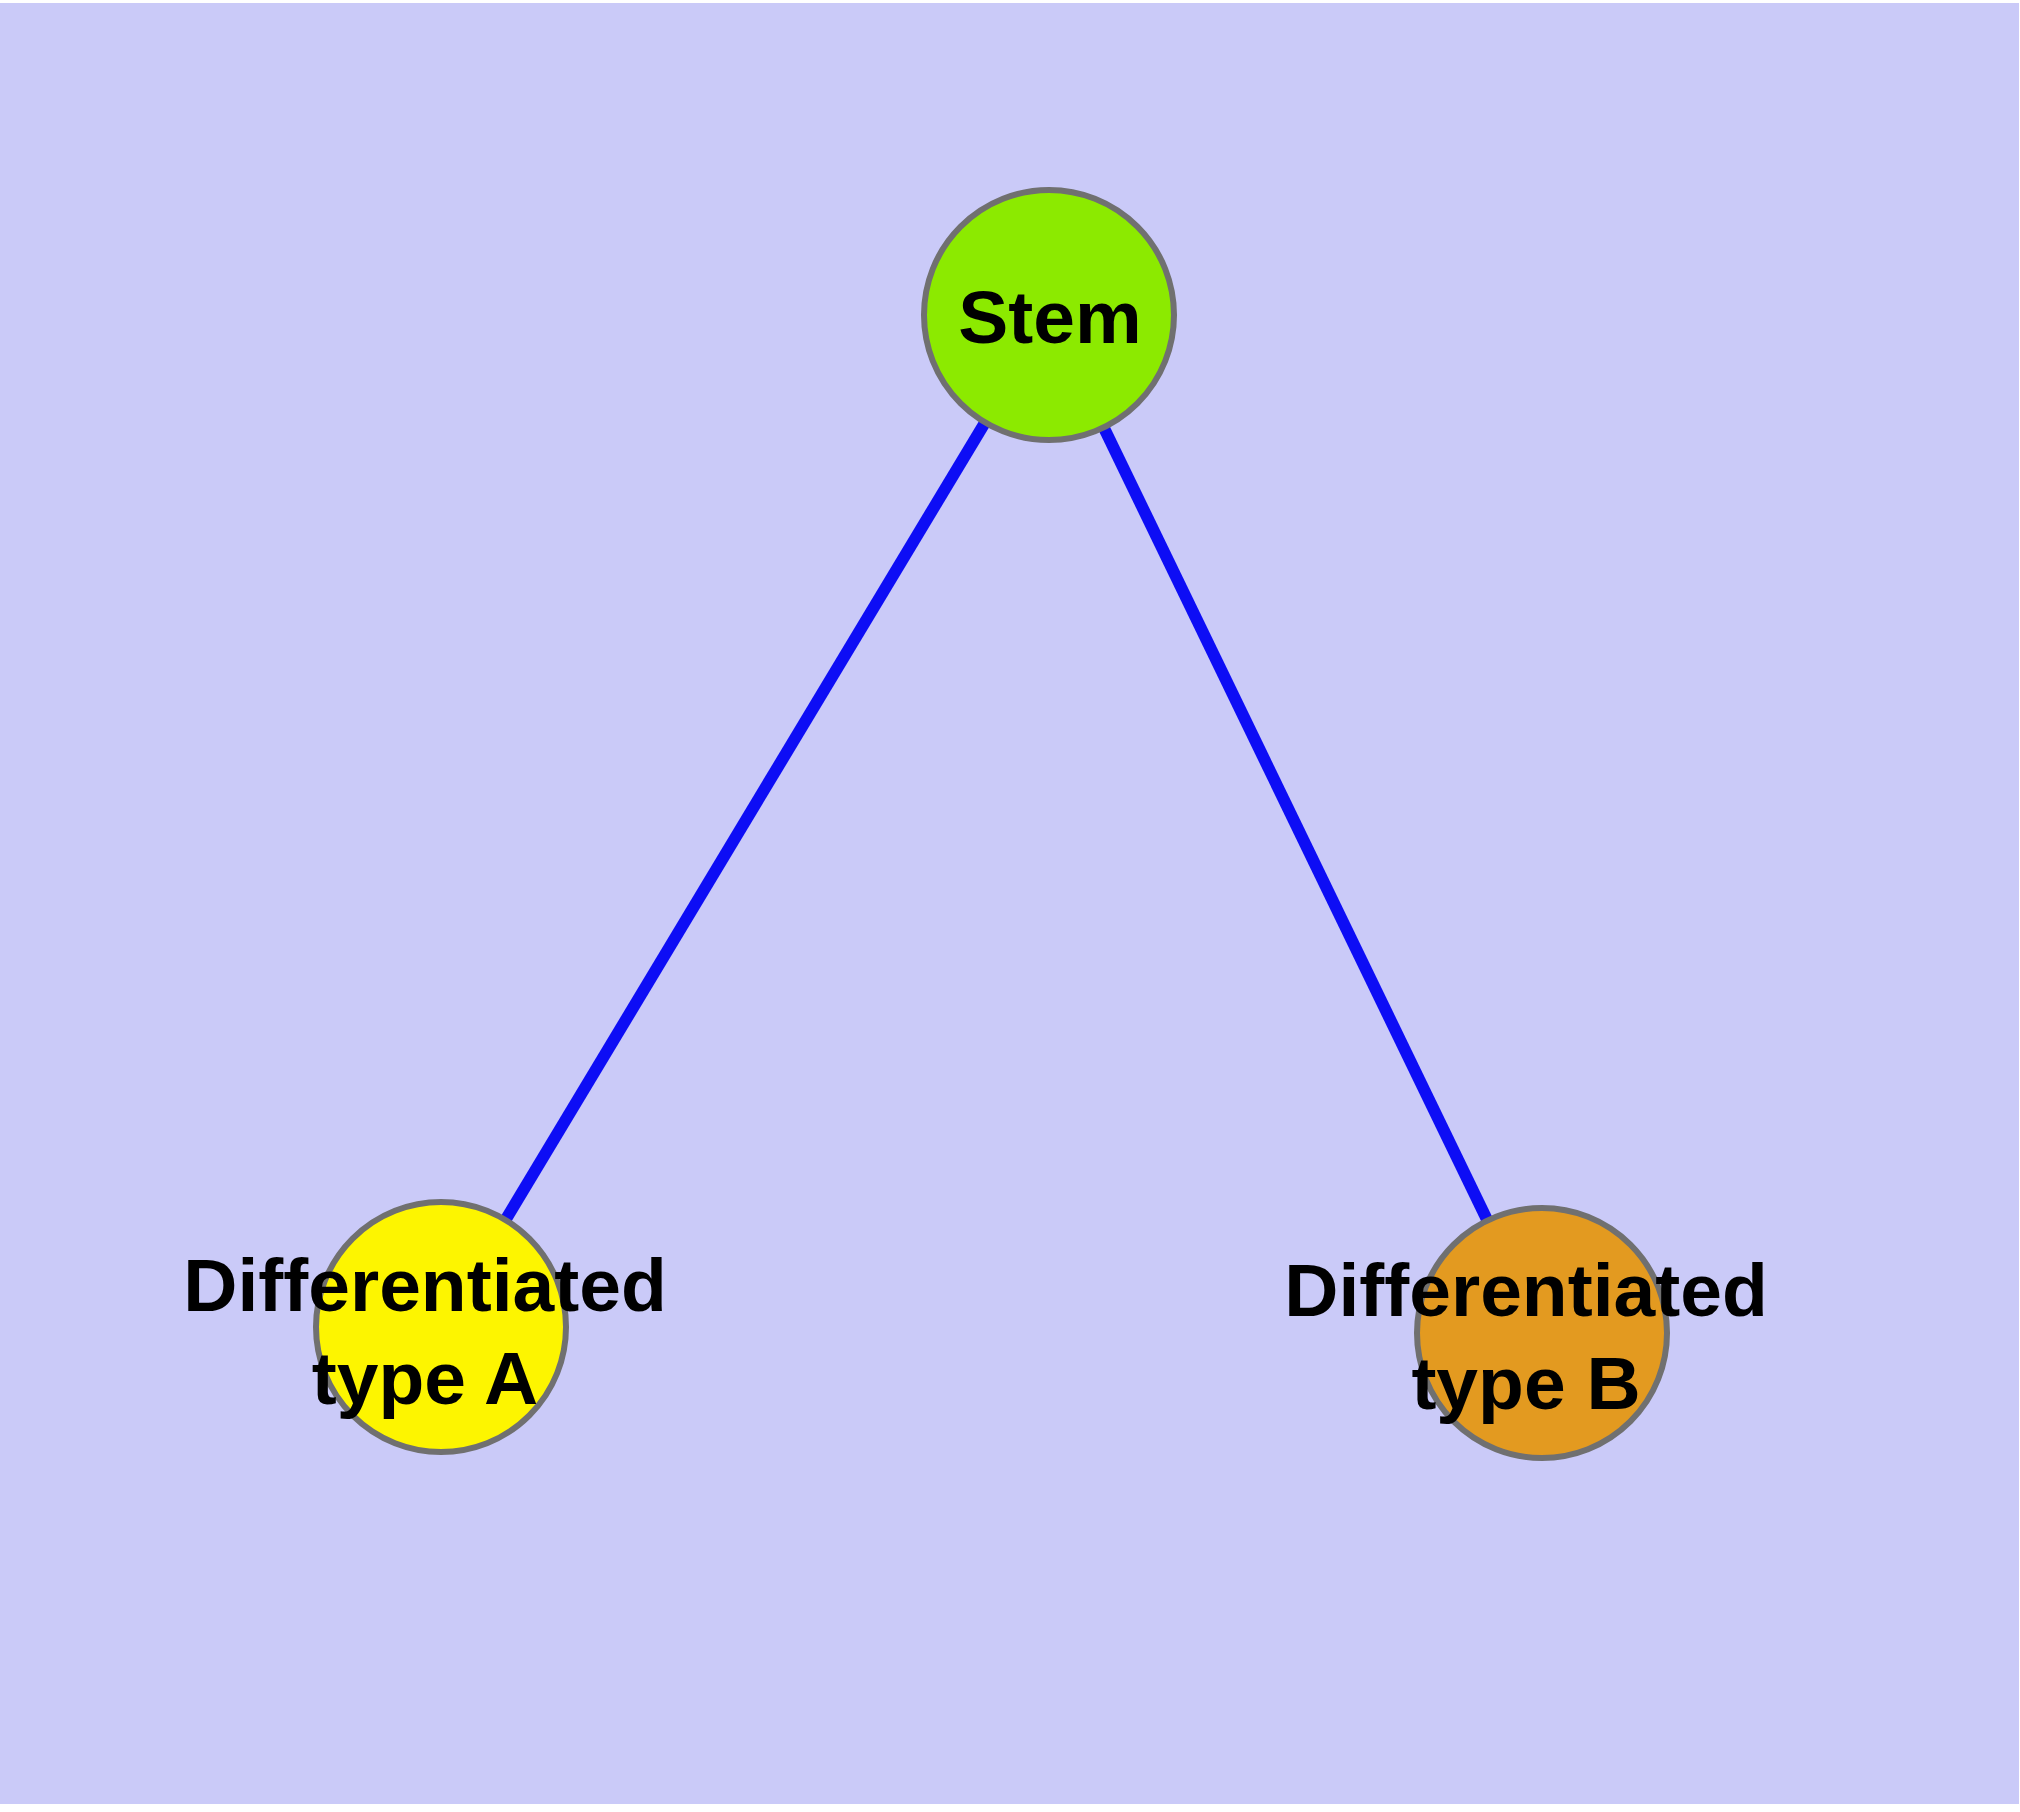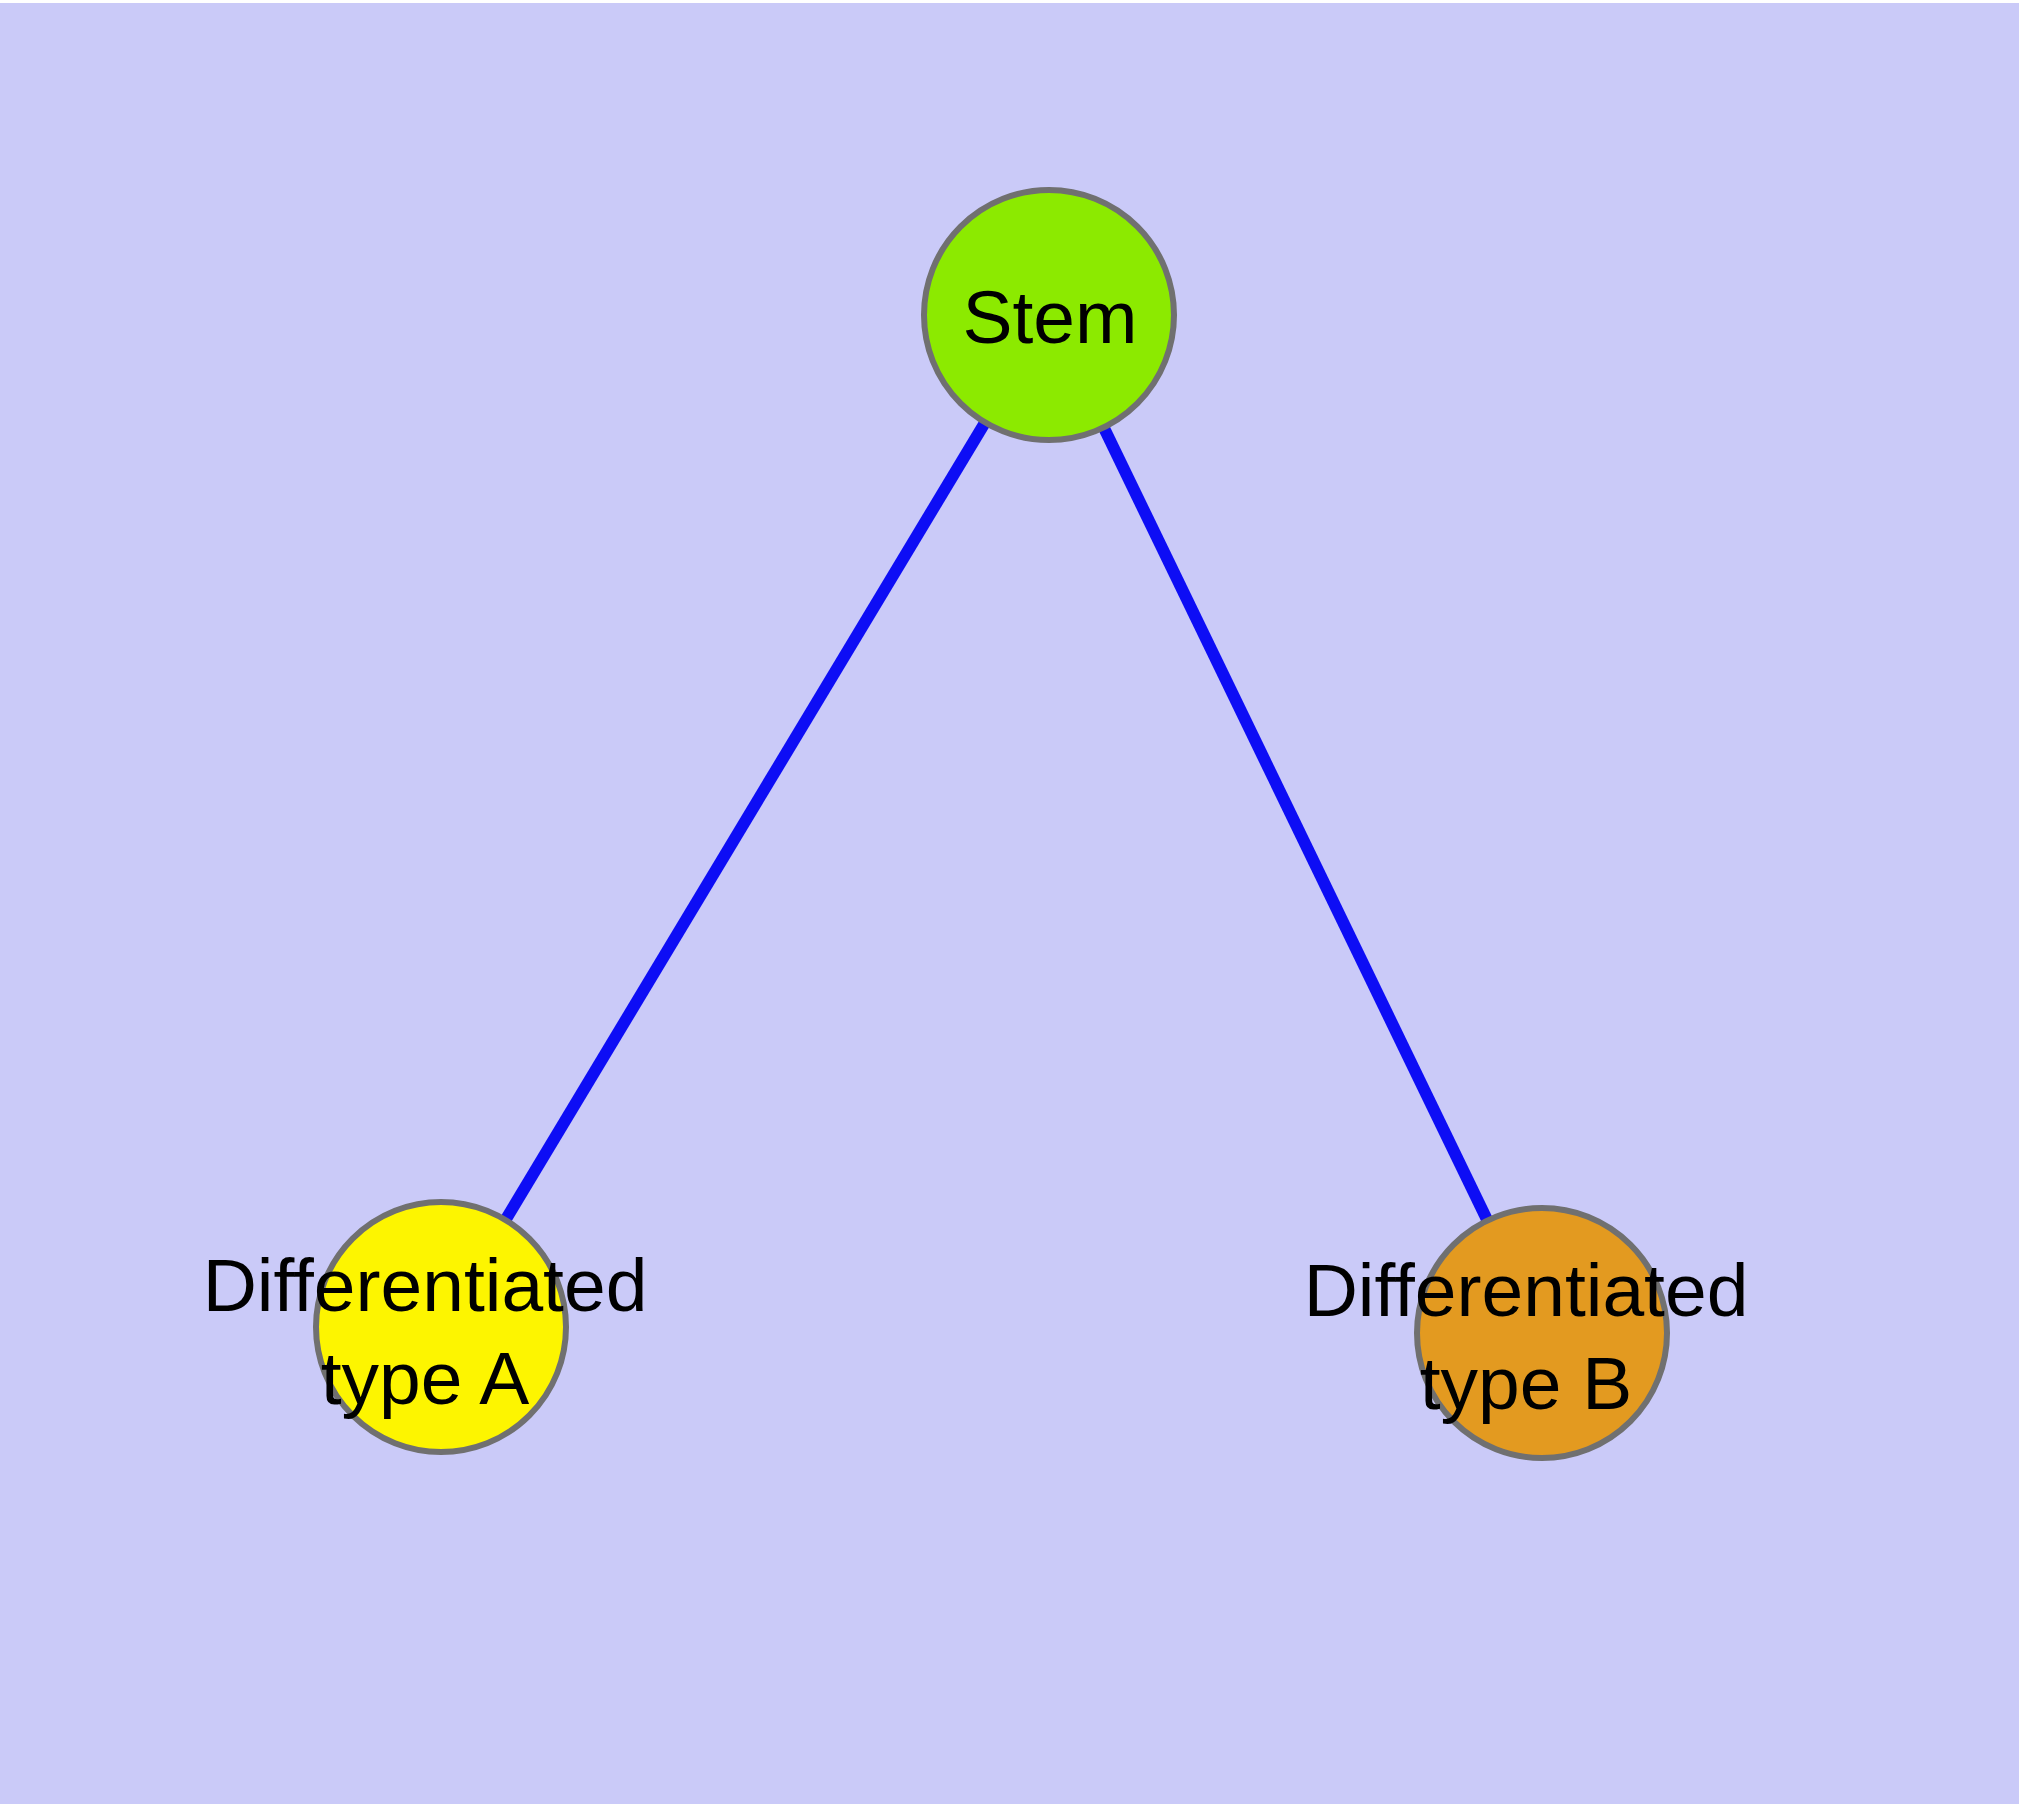--- a/index.html
+++ b/index.html
@@ -33,21 +33,21 @@
     border: 6px solid #707070;
     box-sizing: border-box;
   }
   .node-stem   { left: 921px; top: 187px;  }
   .node-type-a { left: 313px;  top: 1199px; }
   .node-type-b { left: 1414px; top: 1205px; }
   .node-label {
     position: absolute;
     transform: translate(-50%, -50%);
     font-size: 75px;
-    font-weight: normal;
+    font-weight: bold;
     line-height: 93px;
     text-align: center;
     white-space: pre-line;
     letter-spacing: 0;
   }
   .label-stem   { left: 1050px; top: 317px;  }
   .label-type-a { left: 425px;  top: 1332px; }
   .label-type-b { left: 1526px; top: 1337px; }
 </style>
 </head>

